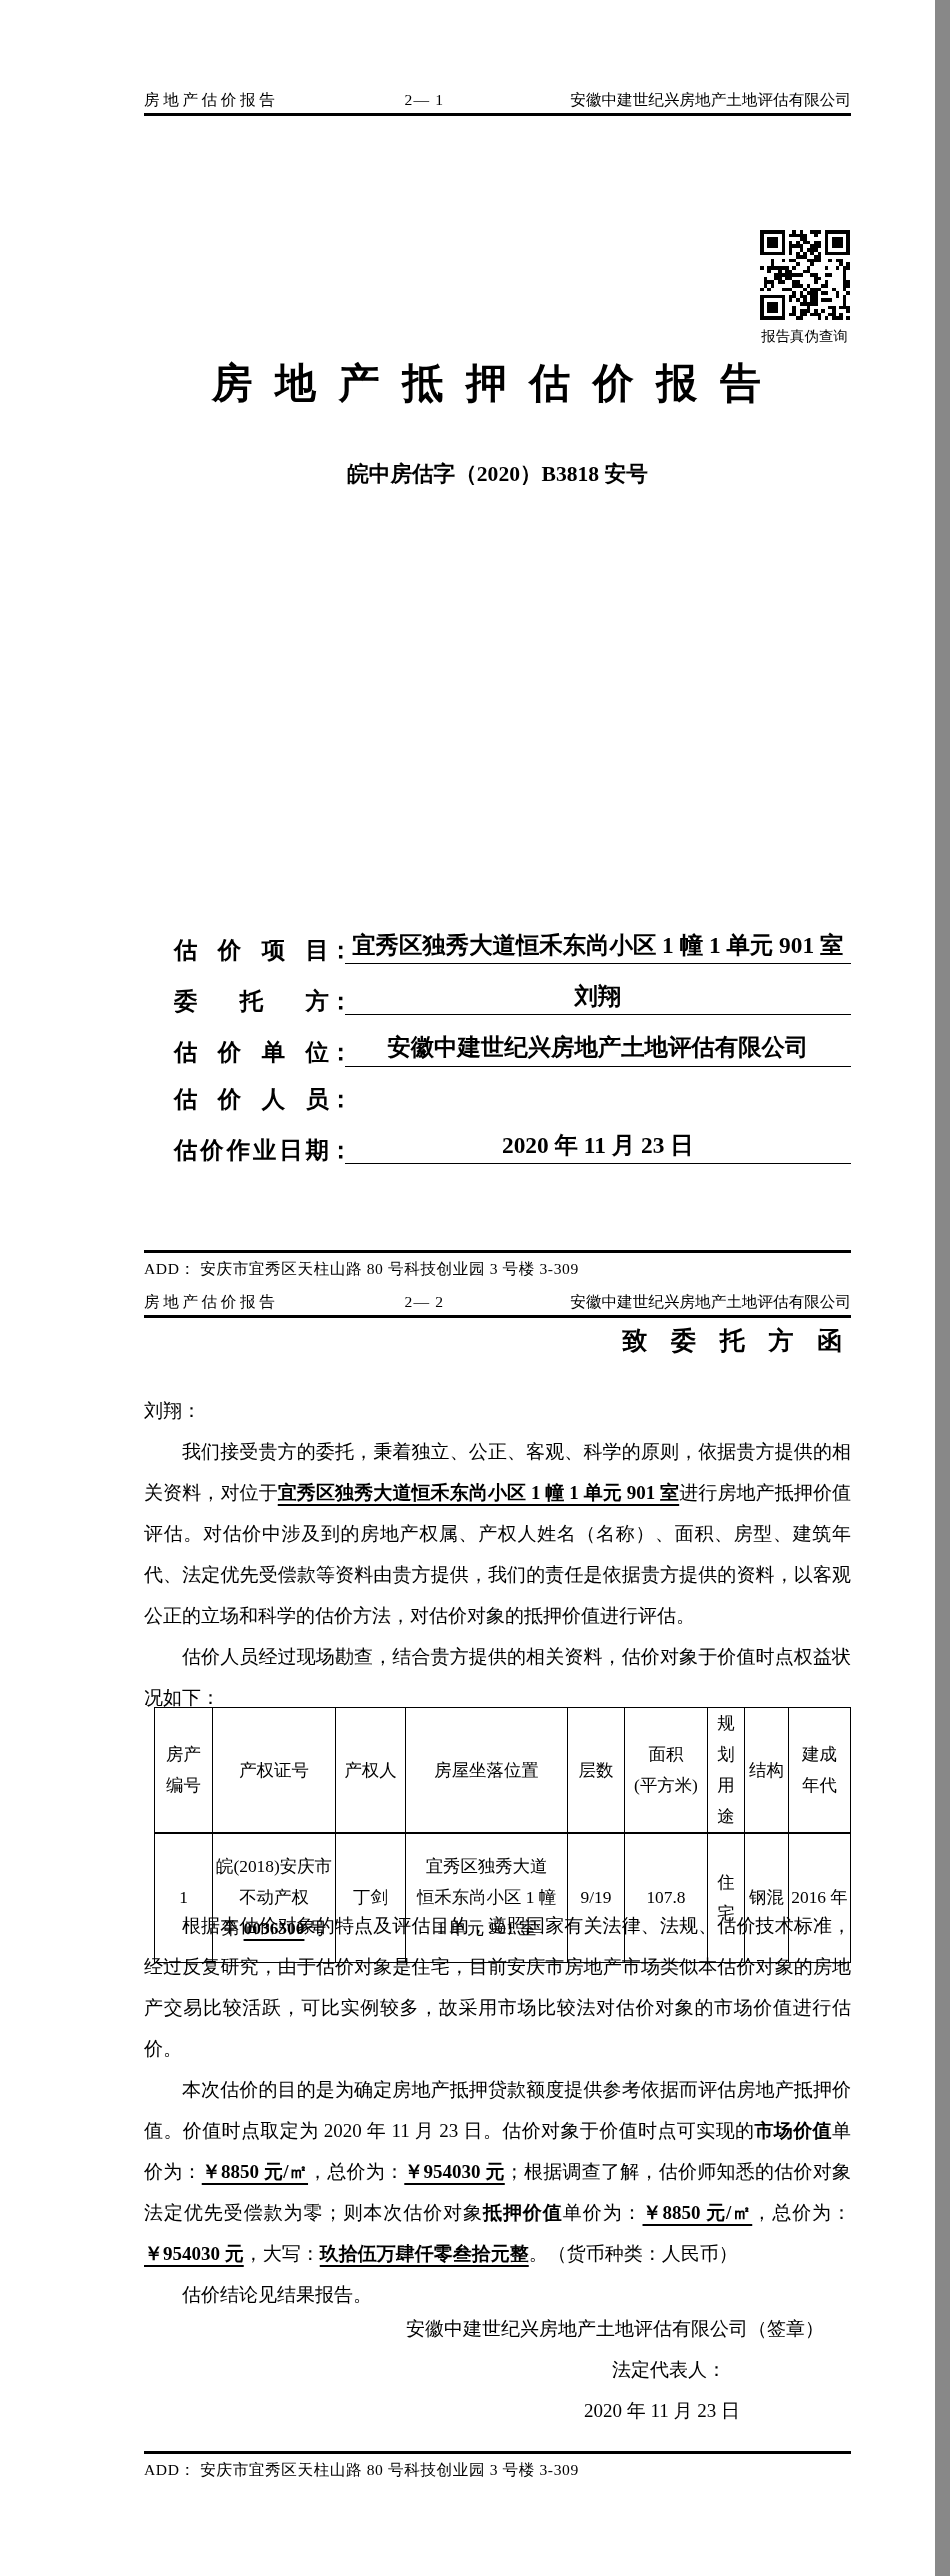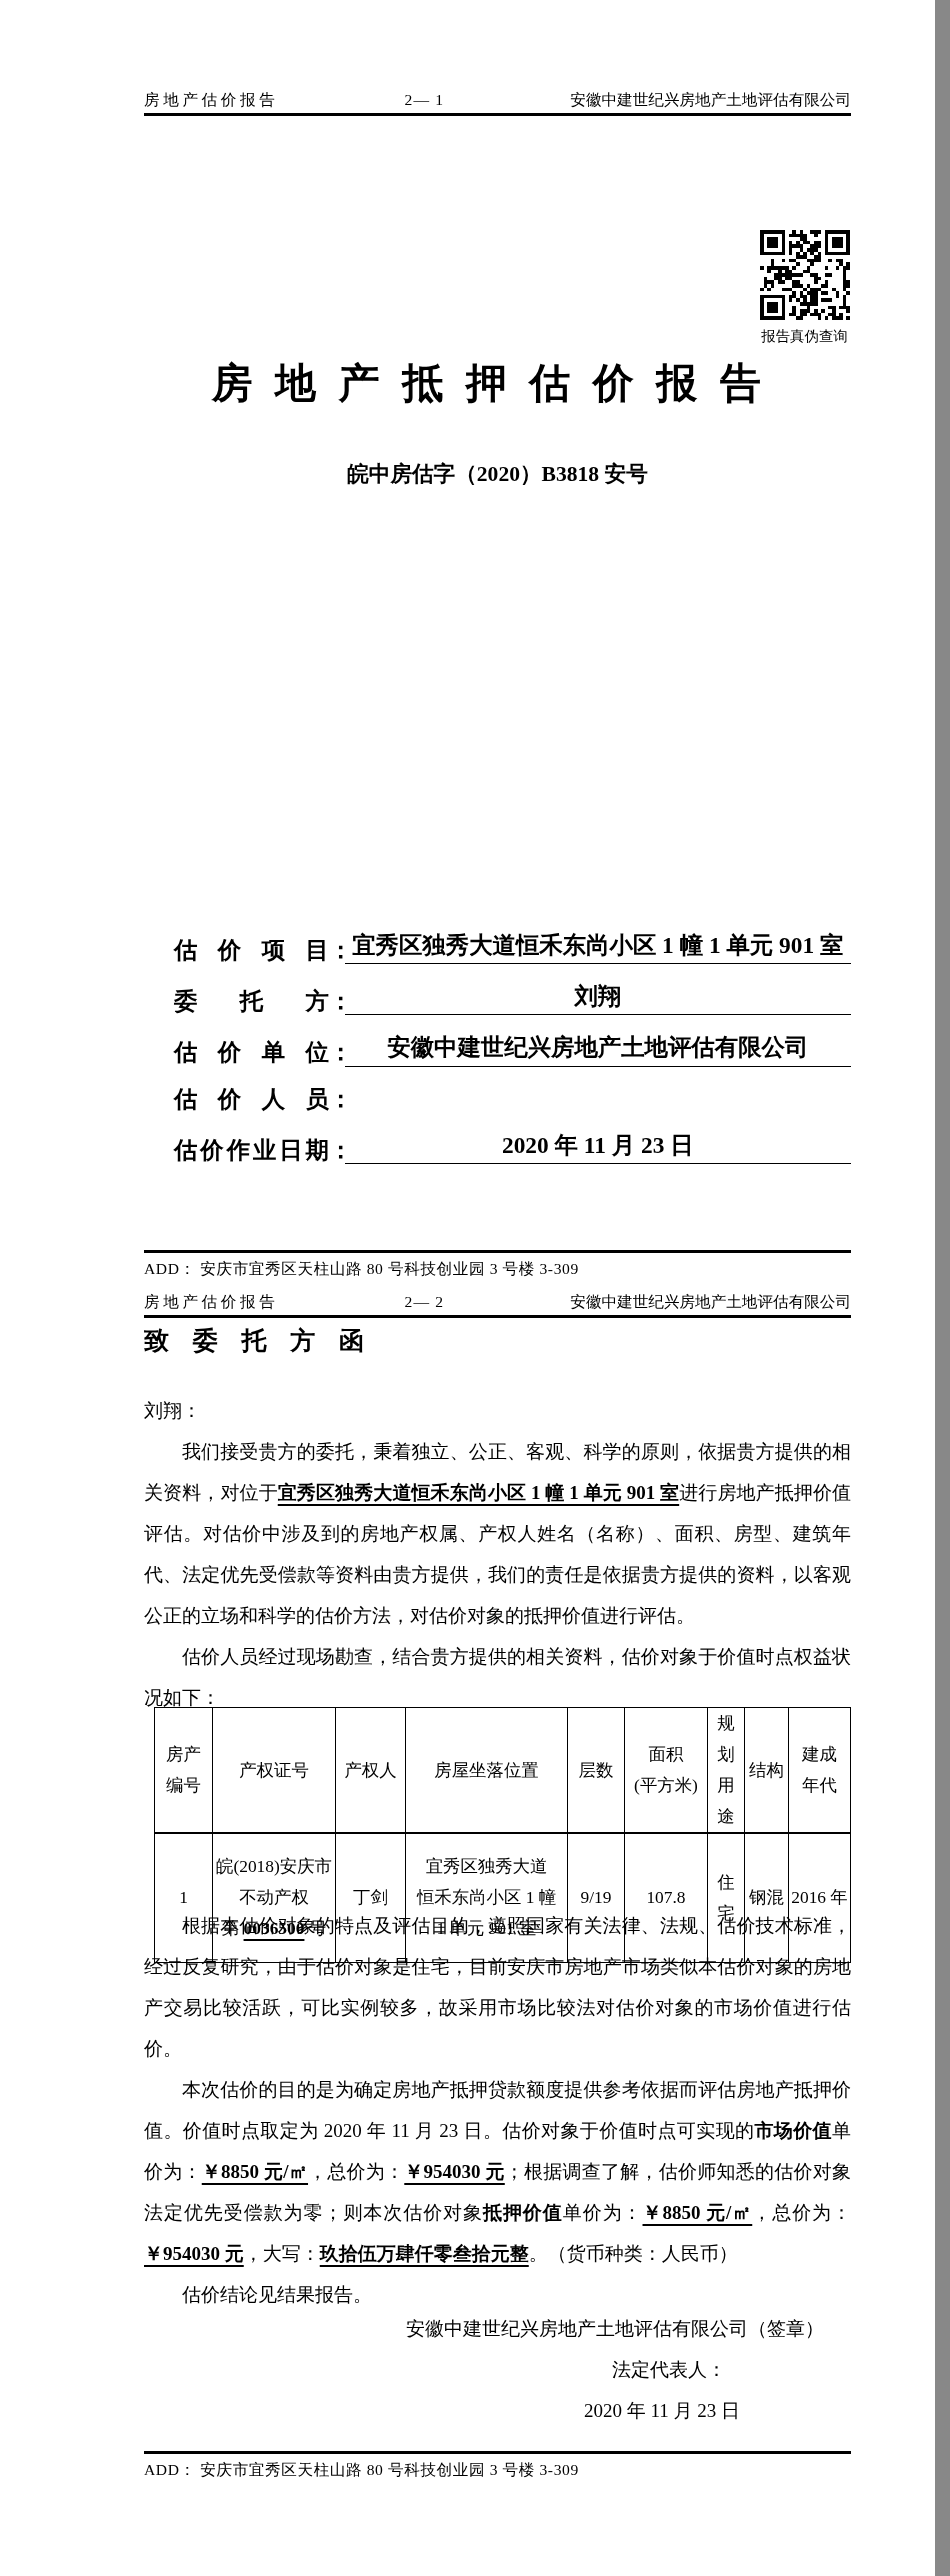--- a/index.html
+++ b/index.html
@@ -14,21 +14,21 @@
   .pghead .ctr{letter-spacing:1.2px;}
   .doc-title{text-align:center;font-size:41px;font-weight:bold;letter-spacing:0.55em;white-space:nowrap;}
   .doc-sub{text-align:center;font-size:21.6px;font-weight:bold;}
   .qrcap{text-align:center;font-size:14.4px;}
   .form-row{display:flex;align-items:flex-end;margin-bottom:19px;font-size:23.4px;font-weight:bold;margin-left:24px;}
   .form-label{width:155px;text-align:justify;text-align-last:justify;line-height:27.6px;}
   .form-colon{width:15.6px;line-height:27.6px;}
   .form-value{flex:1;text-align:center;border-bottom:1.8px solid #000;line-height:27.6px;
               padding-bottom:3.6px;white-space:pre;}
   .footer-add{font-size:15.6px;line-height:20.4px;letter-spacing:0.6px;}
-  .letter-title{text-align:left;font-size:25px;font-weight:bold;letter-spacing:0.35em;white-space:pre;}
+  .letter-title{text-align:right;font-size:25px;font-weight:bold;letter-spacing:0.35em;white-space:pre;}
   .bodytext{font-size:19px;line-height:41px;text-align:justify;}
   .para{text-indent:2em;margin:0;}
   .salut{margin:0;}
   .b{font-weight:bold;}
   .bu{font-weight:bold;text-decoration:underline;text-decoration-thickness:1.5px;text-underline-offset:4.8px;}
   table.proptable{border-collapse:collapse;table-layout:fixed;font-size:17.4px;width:696px;}
   table.proptable td,table.proptable th{border:1.2px solid #000;text-align:center;vertical-align:middle;
        padding:0 1.2px;font-weight:normal;line-height:31px;white-space:pre-line;overflow:hidden;}
   table.proptable thead th{border-bottom:2.4px solid #000;}
   .sig-line{text-align:right;margin:0;}

